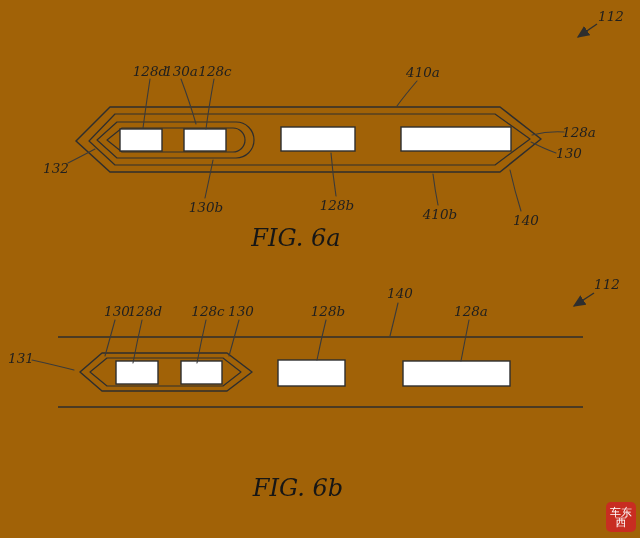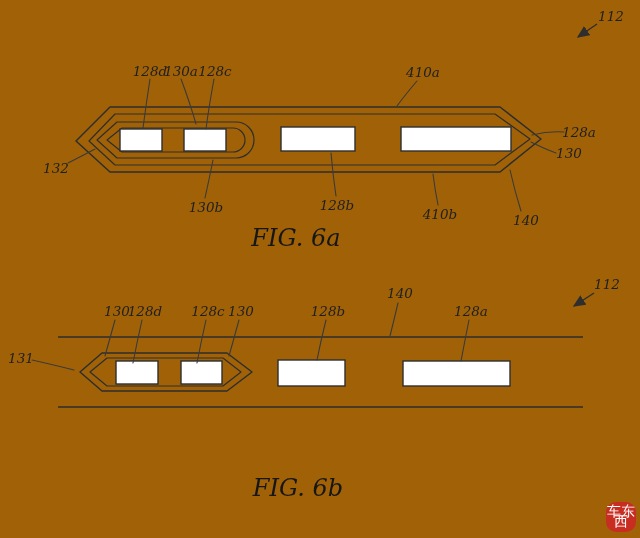--- a/index.html
+++ b/index.html
@@ -61,23 +61,23 @@
     font-size: 24px;
     fill: #161616;
   }
   .watermark {
     position: absolute;
     right: 4px;
     bottom: 6px;
     width: 30px;
     height: 30px;
     background: rgba(205, 38, 38, 0.88);
-    border-radius: 10px;
+    border-radius: 5px;
     color: #ffffff;
-    font-size: 14px;
+    font-size: 11px;
     line-height: 10px;
     display: flex;
     align-items: center;
     justify-content: center;
     text-align: center;
     font-family: Liberation Serif, serif;
   }
 </style>
 </head>
 <body>

